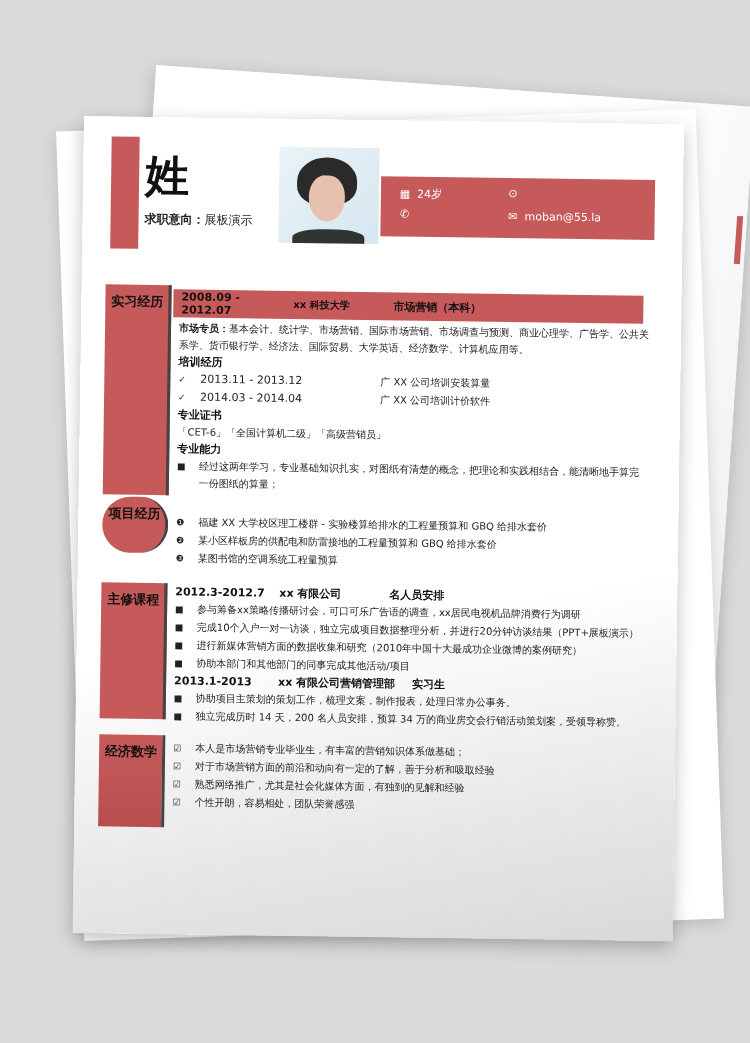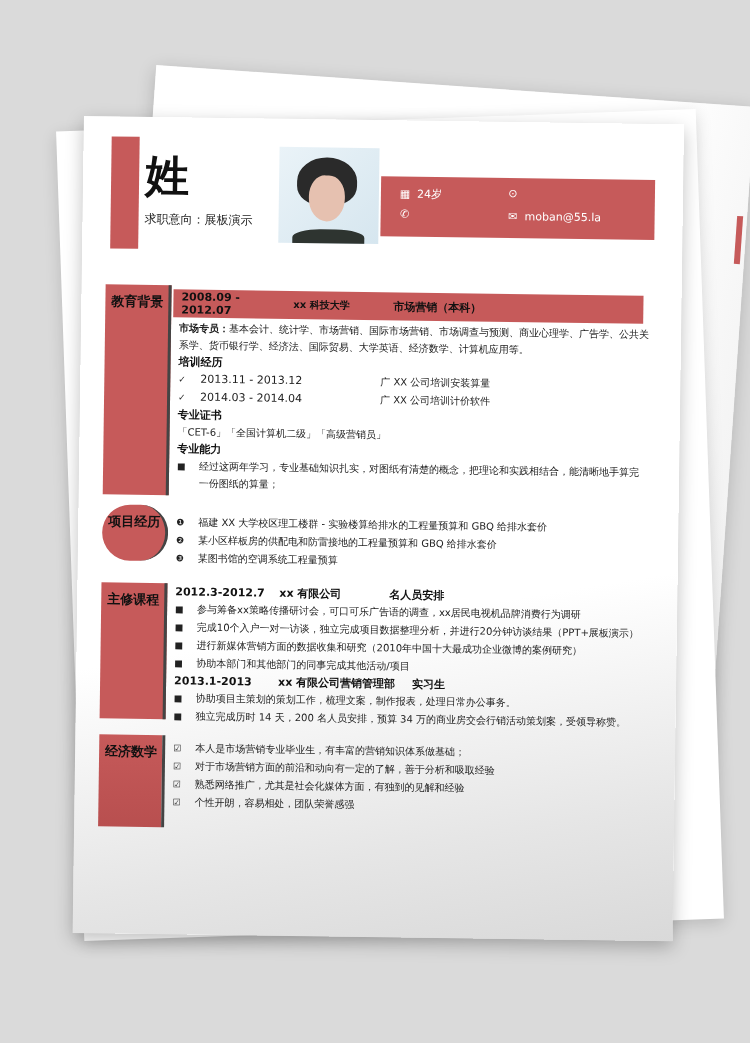--- a/index.html
+++ b/index.html
@@ -30,21 +30,21 @@
     background: linear-gradient(170deg, #ffffff 0%, #ffffff 60%, #e6e6e6 85%, #d9d9d9 100%);
     transform: rotate(0.8deg);
     transform-origin: 0 0;
     box-shadow: 0 6px 18px rgba(0,0,0,0.25);
     overflow: hidden;
   }
   .red { background: #c65a5a; }
   .name-bar { position: absolute; left: 28px; top: 20px; width: 28px; height: 112px; }
   .name { position: absolute; left: 62px; top: 30px; font-size: 44px; font-weight: bold; letter-spacing: 48px; color:#111; }
   .intent { position: absolute; left: 62px; top: 94px; font-size: 12px; color:#222; }
-  .intent b { font-weight: normal; }
+  .intent b { font-weight: bold; }
   .photo {
     position: absolute; left: 196px; top: 28px; width: 100px; height: 96px;
     background: linear-gradient(135deg, #eaf3f8, #d6e6ef);
     overflow: hidden;
   }
   .photo .hair { position:absolute; left:18px; top:10px; width:60px; height:48px; background:#2a2a2a; border-radius: 50% 50% 40% 40%; }
   .photo .face { position:absolute; left:30px; top:28px; width:36px; height:46px; background:#e6c1b0; border-radius: 45% 45% 50% 50%; }
   .photo .shirt { position:absolute; left:14px; top:82px; width:72px; height:20px; background:#2e3430; border-radius: 40% 40% 0 0; }
   .contact {
     position: absolute; left: 298px; top: 56px; width: 274px; height: 60px;
@@ -102,21 +102,21 @@
       <span class="ic">✆</span>
       <span></span>
     </div>
     <div class="cell" style="left:126px; top:32px;">
       <span class="ic">✉</span>
       <span>moban@55.la</span>
     </div>
   </div>
 
   <div class="sec-tab red" style="top:168px; height:210px;">
-    <span>教育背景</span>
+    <span>实习经历</span>
   </div>
   <div class="edu-head red">
     <span style="width:120px; padding-left:8px;">2008.09 - 2012.07</span>
     <span style="width:100px; font-size:10px;">xx 科技大学</span>
     <span>市场营销（本科）</span>
   </div>
   <div class="sec-body" style="top:202px; width:470px;">
     <div><b>市场专员：</b><span>基本会计、统计学、市场营销、国际市场营销、市场调查与预测、商业心理学、广告学、公共关系学、货币银行学、经济法、国际贸易、大学英语、经济数学、计算机应用等。</span></div>
     <div class="sub-h">培训经历</div>
     <div class="row">
@@ -131,21 +131,21 @@
     </div>
     <div class="sub-h">专业证书</div>
     <div>「CET-6」「全国计算机二级」「高级营销员」</div>
     <div class="sub-h">专业能力</div>
     <div class="row">
       <span class="bullet" style="flex:none;">■</span>
       <span>经过这两年学习，专业基础知识扎实，对图纸有清楚的概念，把理论和实践相结合，能清晰地手算完一份图纸的算量；</span>
     </div>
   </div>
 
-  <div class="sec-tab red" style="top:388px; height:56px;border-radius:28px;">
+  <div class="sec-tab red" style="top:380px; height:56px;border-radius:28px;">
     <span>项目经历</span>
   </div>
   <div class="sec-body" style="top:396px; width:470px;">
     <div class="row">
         <span class="bullet">❶</span>
         <span>福建 XX 大学校区理工楼群 - 实验楼算给排水的工程量预算和 GBQ 给排水套价</span>
       </div>
     <div class="row">
         <span class="bullet">❷</span>
         <span>某小区样板房的供配电和防雷接地的工程量预算和 GBQ 给排水套价</span>

